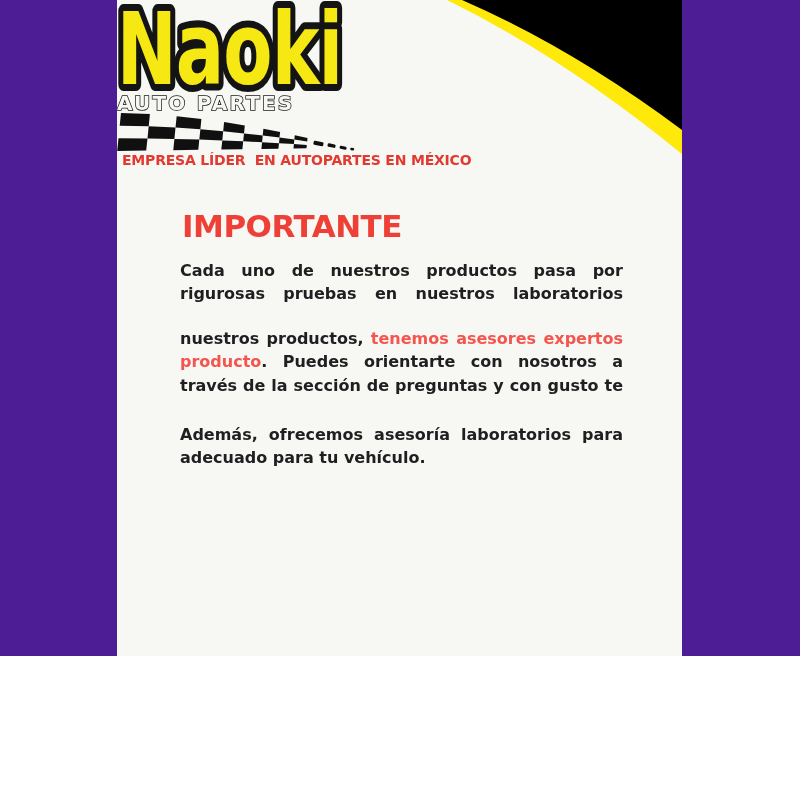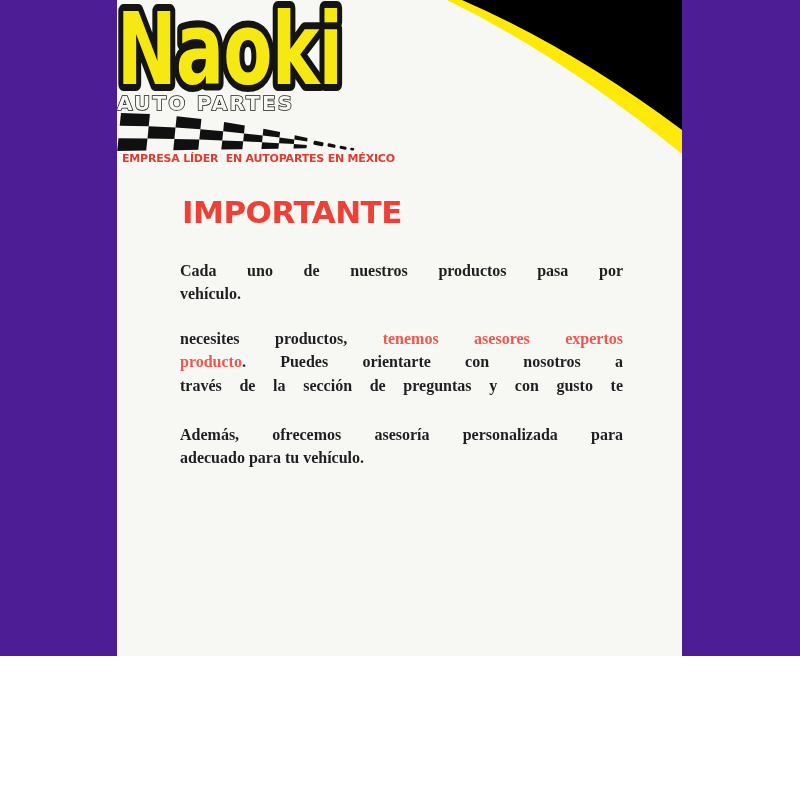--- a/index.html
+++ b/index.html
@@ -11,38 +11,38 @@
     position:absolute;left:117px;top:0;width:565px;height:800px;
     background:#f7f7f4;overflow:hidden;
   }
   .decor{position:absolute;pointer-events:none;display:block;}
   #corner-tr{left:0;top:0;width:565px;height:170px;}
   #bottom-decor{left:0;bottom:0;width:565px;height:140px;}
   #logo-svg{position:absolute;left:-4px;top:0;width:400px;height:120px;overflow:visible;}
   #flag-svg{position:absolute;left:0;top:110px;width:245px;height:46px;overflow:visible;}
   .tagline{
     position:absolute;left:5px;top:152px;
-    font-size:11px;font-weight:bold;letter-spacing:-0.2px;
+    font-size:14px;font-weight:bold;letter-spacing:-0.2px;
     color:#e23a31;white-space:pre;
   }
   .heading{
-    position:absolute;left:65px;top:197px;
+    position:absolute;left:65px;top:211px;
     font-size:31px;font-weight:800;letter-spacing:-0.5px;
     color:#ee4036;line-height:1;
   }
   .body-text{
     position:absolute;left:63px;top:259px;width:443px;
     font-size:16px;font-weight:bold;color:#1f1f21;
   }
   .para{margin:0 0 21px 0;}
   .para:nth-child(2){margin-bottom:26px;}
   .para:last-child{margin-bottom:0;}
   .pline{
     height:23.4px;line-height:23.4px;white-space:nowrap;
-    text-align:justify;text-align-last:justify;font-family:Liberation Serif, serif;
+    text-align:justify;text-align-last:justify;
   }
   .pline.last{text-align:left;text-align-last:left;}
   .seg-dark{color:#1f1f21;}
   .seg-red{color:#f4554e;}
 </style>
 </head>
 <body>
 
 <div class="canvas">
   <div class="poster">
@@ -82,29 +82,29 @@
         </g>
     </svg>
 
     <div class="tagline">EMPRESA LÍDER  EN AUTOPARTES EN MÉXICO</div>
 
     <div class="heading">IMPORTANTE</div>
 
     <div class="body-text">
         <div class="para">
           <div class="pline"><span class="seg-dark">Cada uno de nuestros productos pasa por</span></div>
-          <div class="pline last"><span class="seg-dark">vehículo.</span></div>
+          <div class="pline"><span class="seg-dark">rigurosas pruebas en nuestros laboratorios</span></div>
         </div>
         <div class="para">
-          <div class="pline"><span class="seg-dark">necesites productos, </span><span class="seg-red">tenemos asesores expertos</span></div>
+          <div class="pline"><span class="seg-dark">nuestros productos, </span><span class="seg-red">tenemos asesores expertos</span></div>
           <div class="pline"><span class="seg-red">producto</span><span class="seg-dark">. Puedes orientarte con nosotros a</span></div>
           <div class="pline"><span class="seg-dark">través de la sección de preguntas y con gusto te</span></div>
         </div>
         <div class="para">
-          <div class="pline"><span class="seg-dark">Además, ofrecemos asesoría personalizada para</span></div>
+          <div class="pline"><span class="seg-dark">Además, ofrecemos asesoría laboratorios para</span></div>
           <div class="pline last"><span class="seg-dark">adecuado para tu vehículo.</span></div>
         </div>
       </div>
 
     <svg id="bottom-decor" class="decor" viewBox="0 660 565 140">
       <defs>
         <linearGradient id="gradLeftGreen" x1="0" y1="0" x2="0" y2="1">
           <stop offset="0" stop-color="#3f8f58"></stop>
           <stop offset="1" stop-color="#a6ce32"></stop>
         </linearGradient>

